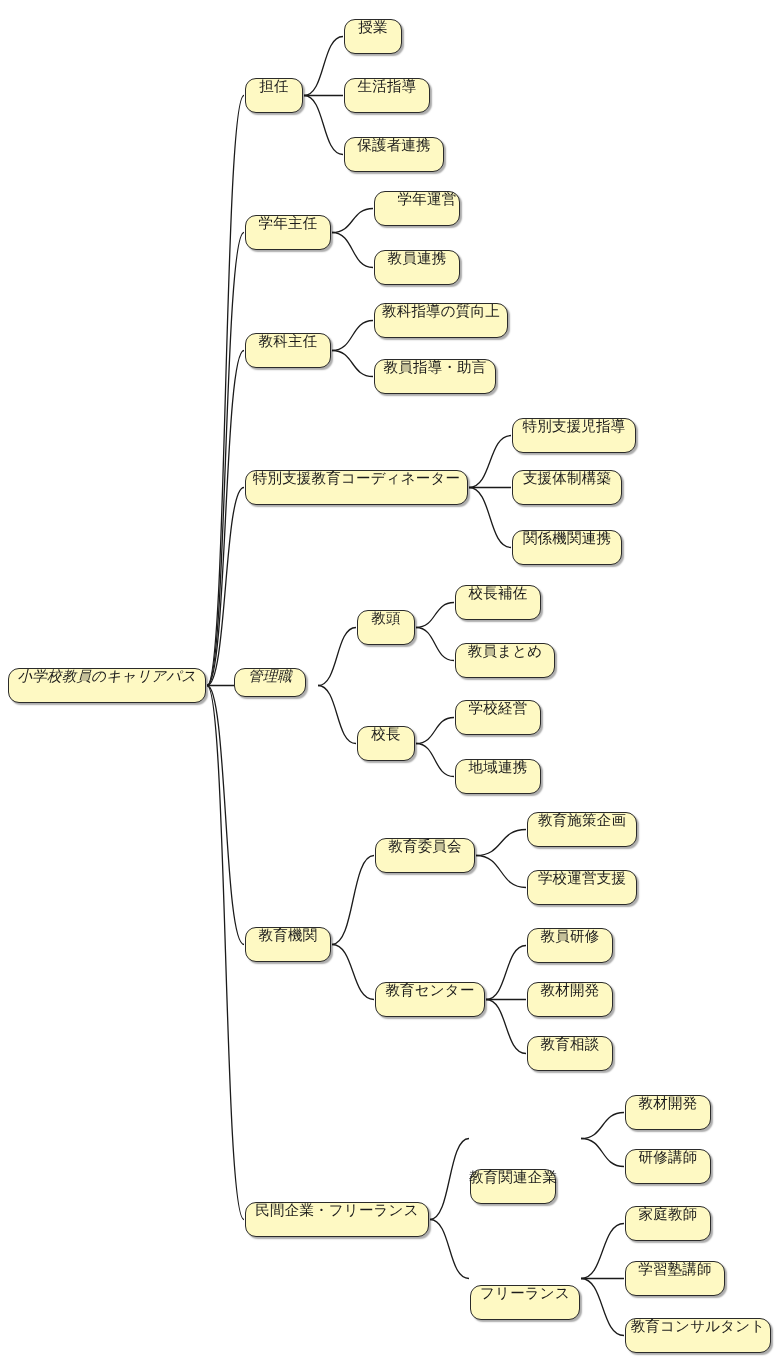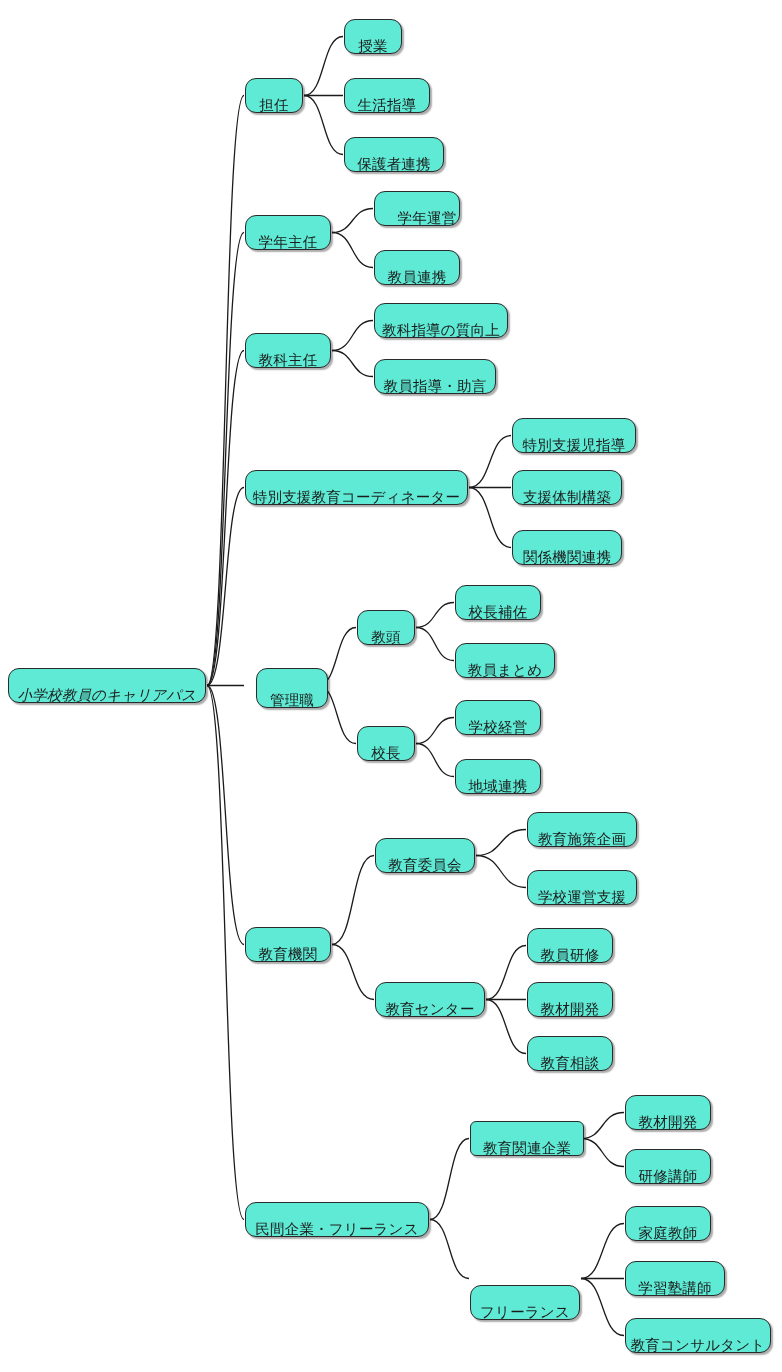--- a/index.html
+++ b/index.html
@@ -3,22 +3,22 @@
 <meta charset="utf-8">
 <style>
   html,body{margin:0;padding:0;background:#ffffff;}
   body{width:782px;height:1372px;position:relative;overflow:hidden;
        font-family:"DejaVu Sans","Liberation Sans",sans-serif;}
   #map{position:absolute;left:0;top:0;width:782px;height:1372px;}
   #edges{position:absolute;left:0;top:0;width:782px;height:1372px;pointer-events:none;}
   .node{
     position:absolute;
     box-sizing:border-box;
-    display:flex;align-items:flex-end;justify-content:center;
-    background:#5eead4;
+    display:flex;align-items:flex-start;justify-content:center;
+    background:#fef9c3;
     border:1.4px solid #2b2b2b;
     border-radius:11px;
     color:#1b1b1b;
     font-size:14.5px;
     line-height:1;
     white-space:nowrap;
     box-shadow:2px 2px 1.5px rgba(0,0,0,0.33);
     letter-spacing:0.2px;
   }
   .node.root{font-size:14.5px;font-style:italic;}
@@ -111,21 +111,21 @@
   <div class="node" style="left: 245px; top: 470px; width: 223px; height: 35px;">
       <span>特別支援教育コーディネーター</span>
     </div>
   <div class="node" style="left: 512px; top: 470px; width: 110px; height: 35px;">
       <span>支援体制構築</span>
     </div>
   <div class="node" style="left: 512px; top: 530px; width: 110px; height: 35px;">
       <span>関係機関連携</span>
     </div>
 
-  <div class="node" style="left: 256px; top: 668px; width: 72px; height: 40px;">
+  <div class="node" style="left: 234px; top: 668px; width: 72px; height: 29px; font-style: italic;">
       <span>管理職</span>
     </div>
   <div class="node" style="left: 357px; top: 610px; width: 58px; height: 35px;">
       <span>教頭</span>
     </div>
   <div class="node" style="left: 455px; top: 585px; width: 86px; height: 35px;">
       <span>校長補佐</span>
     </div>
   <div class="node" style="left: 455px; top: 643px; width: 100px; height: 35px;">
       <span>教員まとめ</span>
@@ -161,21 +161,21 @@
   <div class="node" style="left: 527px; top: 982px; width: 86px; height: 35px;">
       <span>教材開発</span>
     </div>
   <div class="node" style="left: 527px; top: 1036px; width: 86px; height: 35px;">
       <span>教育相談</span>
     </div>
 
   <div class="node" style="left: 245px; top: 1202px; width: 184px; height: 35px;">
       <span>民間企業・フリーランス</span>
     </div>
-  <div class="node" style="left: 470px; top: 1121px; width: 114px; height: 35px; border-radius: 6px;">
+  <div class="node" style="left: 470px; top: 1169px; width: 86px; height: 35px;">
       <span>教育関連企業</span>
     </div>
   <div class="node" style="left: 625px; top: 1095px; width: 86px; height: 35px;">
       <span>教材開発</span>
     </div>
   <div class="node" style="left: 625px; top: 1149px; width: 86px; height: 35px;">
       <span>研修講師</span>
     </div>
   <div class="node" style="left: 470px; top: 1261px; width: 110px; height: 35px; margin-top: 24px;">
       <span>フリーランス</span>

